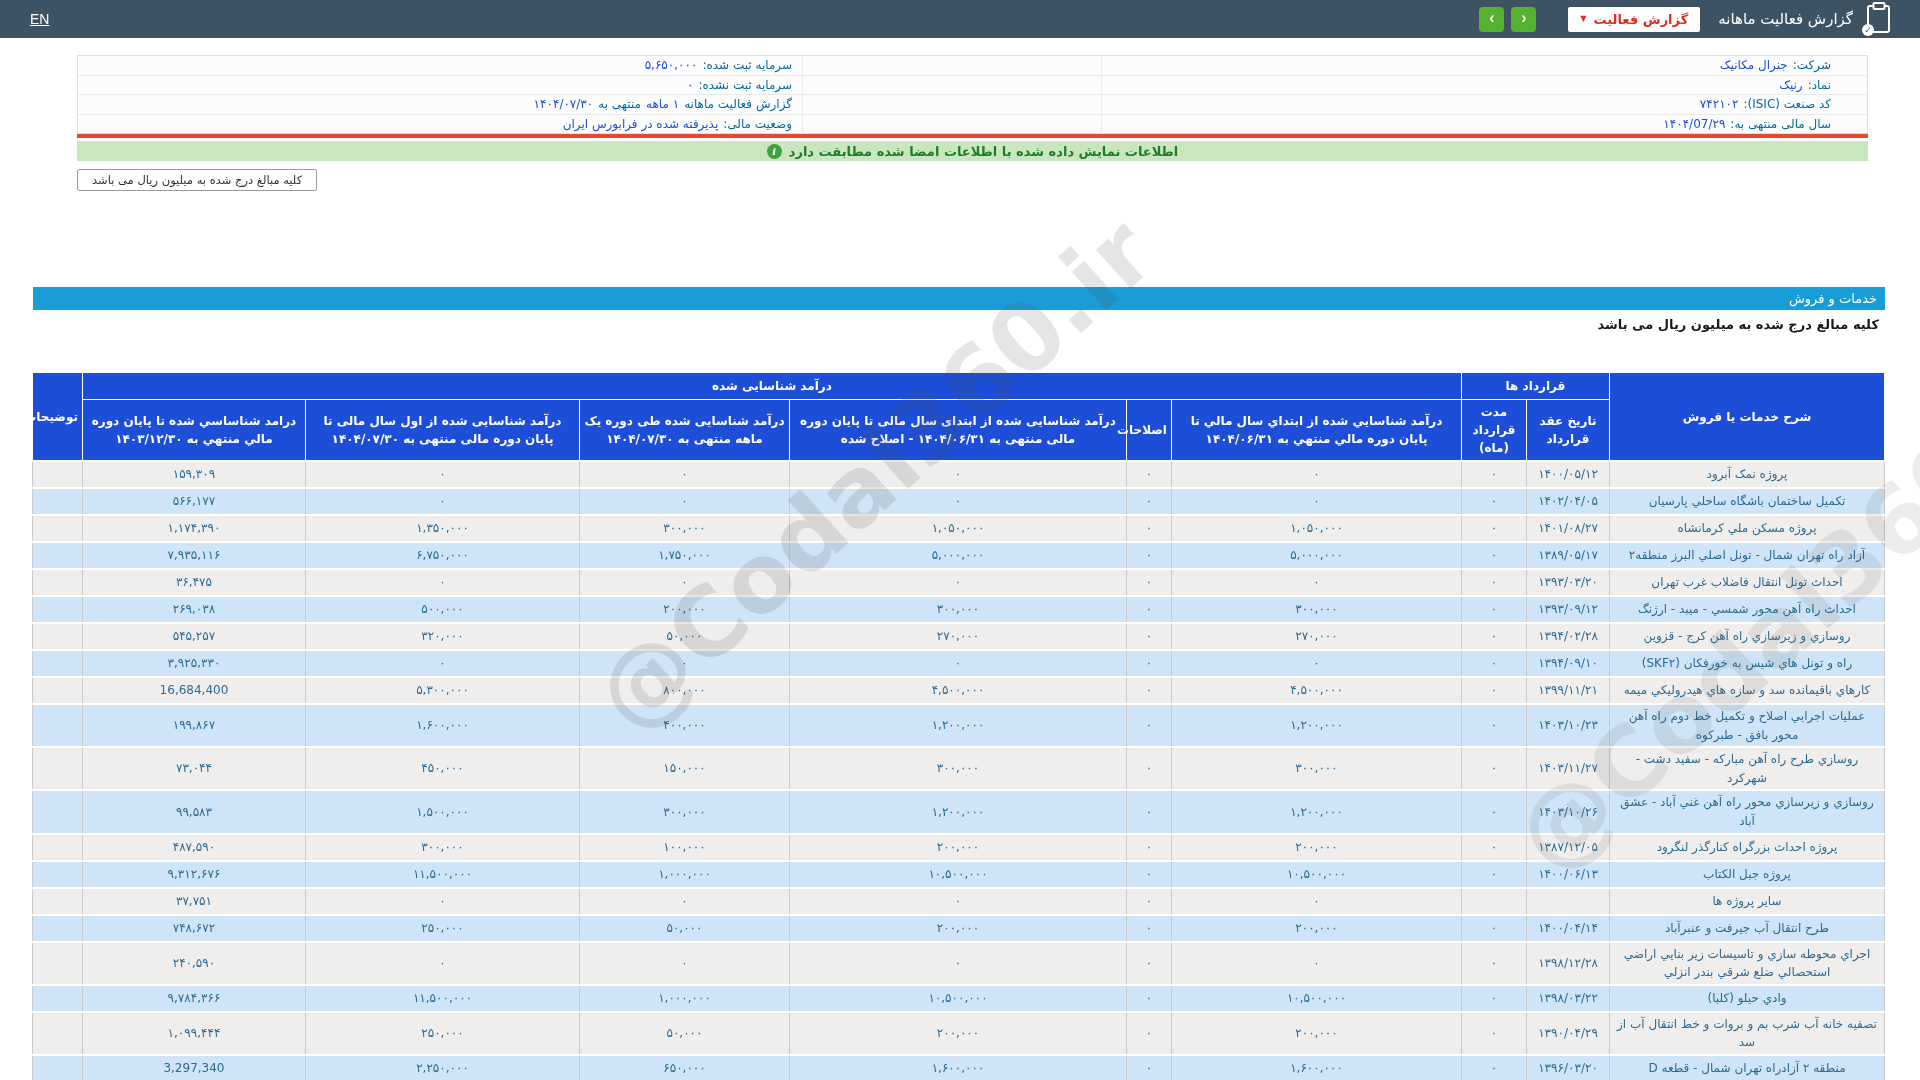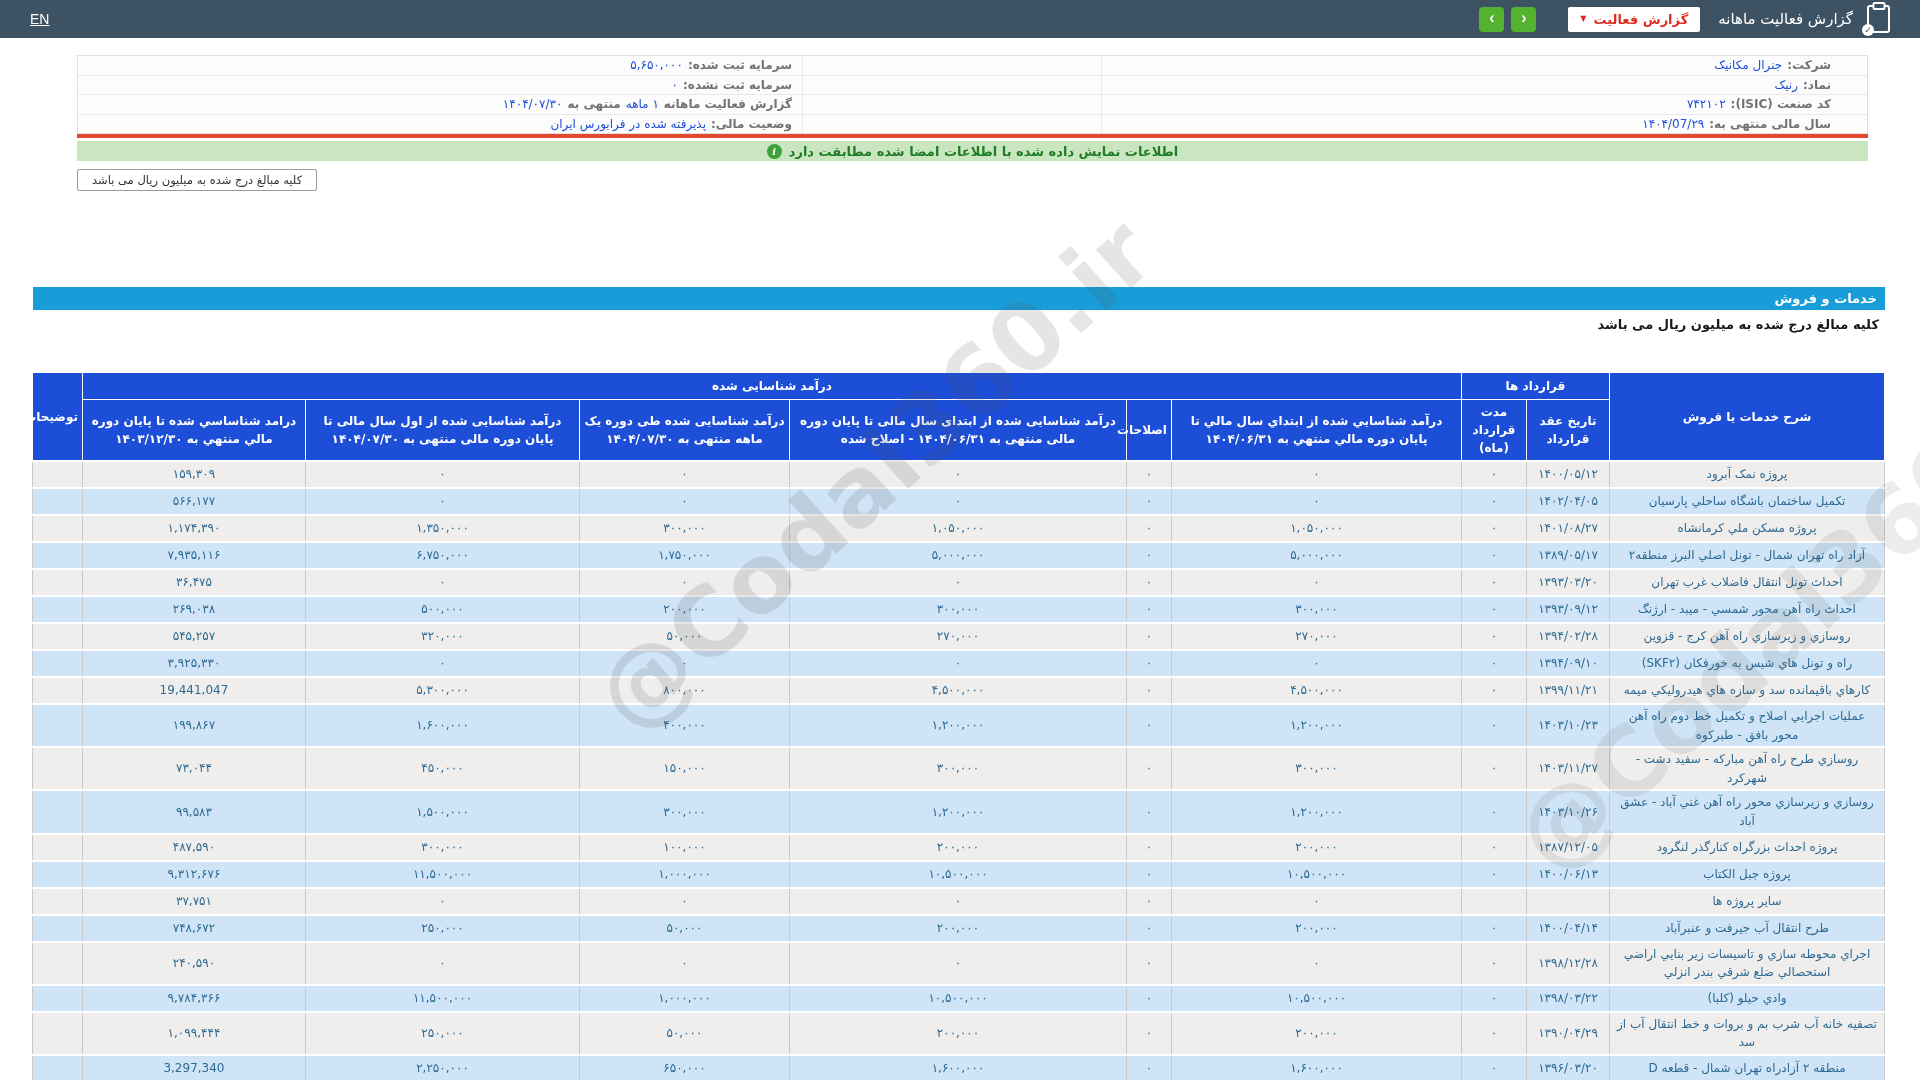--- a/index.html
+++ b/index.html
@@ -29,34 +29,34 @@
   
   .top-section{position:absolute;top:55px;left:77px;width:1791px}
   .company-table{border:1px solid #e0e0e0;background:#fcfcfc}
   .c-row{display:grid;grid-template-columns:766px 299px 1fr;border-bottom:1px solid #e9e9e9;
     height:18.5px;align-items:center;font-size:12px}
   .c-row:last-child{border-bottom:none}
   .c-cell{height:100%;display:flex;align-items:center;gap:5px}
   .c-cell.r{border-left:1px solid #e9e9e9;padding-right:36px}
   .c-cell.m{border-left:1px solid #e9e9e9}
   .c-cell.l{padding-right:10px}
-  .lbl{font-weight:bold;color:#737373}
+  .lbl{font-weight:normal;color:#0369a1}
   .val{color:#1d4ed8}
   .red-line{height:4px;background:#e2492e}
   .notice-bar{margin-top:3px;height:20px;background:#c9e6c0;display:flex;align-items:center;
     justify-content:center;gap:7px;font-size:13px;font-weight:bold;color:#1e7d25}
   .notice-icon{width:15px;height:15px;border-radius:50%;background:#3aa33a;color:#fff;font-size:10px;
     display:flex;align-items:center;justify-content:center;font-style:italic;flex:0 0 auto;
     font-family:"DejaVu Serif","Liberation Serif",serif}
   .unit-row{margin-top:8px;text-align:left}
   .unit-btn{display:inline-block;border:1px solid #9b9b9b;border-radius:2px;background:#fff;
     font-size:11.5px;color:#333;padding:3px 14px}
   
   .services{position:absolute;top:287px;left:33px;width:1852px}
-  .section-bar{height:23px;background:#199dd9;color:#fff;font-size:13px;font-weight:bold;
+  .section-bar{height:23px;background:#199dd9;color:#fff;font-size:13px;font-weight:normal;
     display:flex;align-items:center;padding:0 8px}
   .section-sub{padding:7px 6px 5px;font-size:13px;font-weight:bold;color:#1a1a1a}
   .data-table{margin-top:35px;width:100%;border-collapse:collapse;table-layout:fixed;direction:rtl;
     border:1px solid #b9b9b9}
   .data-table th{background:#1d4ed8;color:#fff;font-size:12px;font-weight:bold;border:1px solid #fff;
     padding:3px 4px;line-height:1.5;text-align:center}
   .data-table thead tr:first-child th{height:20px}
   .data-table td{border:1px solid #c9c9c9;border-top:2px solid #ffffff;padding:2px 6px;font-size:12px;
     color:#2d6a94;text-align:center;line-height:1.55;height:21px;overflow:hidden}
   .data-table tr.odd td{background:#efeeec}
@@ -282,21 +282,21 @@
         </tr>
         <tr class="odd">
           <td class="name">کارهاي باقیمانده سد و سازه هاي هیدرولیکي میمه</td>
           <td>۱۳۹۹/۱۱/۲۱</td>
           <td>۰</td>
           <td>۴,۵۰۰,۰۰۰</td>
           <td>۰</td>
           <td>۴,۵۰۰,۰۰۰</td>
           <td>۸۰۰,۰۰۰</td>
           <td>۵,۳۰۰,۰۰۰</td>
-          <td>19,441,047</td>
+          <td>16,684,400</td>
           <td></td>
         </tr>
         <tr class="even">
           <td class="name">عملیات اجرایي اصلاح و تکمیل خط دوم راه آهن محور بافق - طبرکوه</td>
           <td>۱۴۰۳/۱۰/۲۳</td>
           <td>۰</td>
           <td>۱,۲۰۰,۰۰۰</td>
           <td>۰</td>
           <td>۱,۲۰۰,۰۰۰</td>
           <td>۴۰۰,۰۰۰</td>

